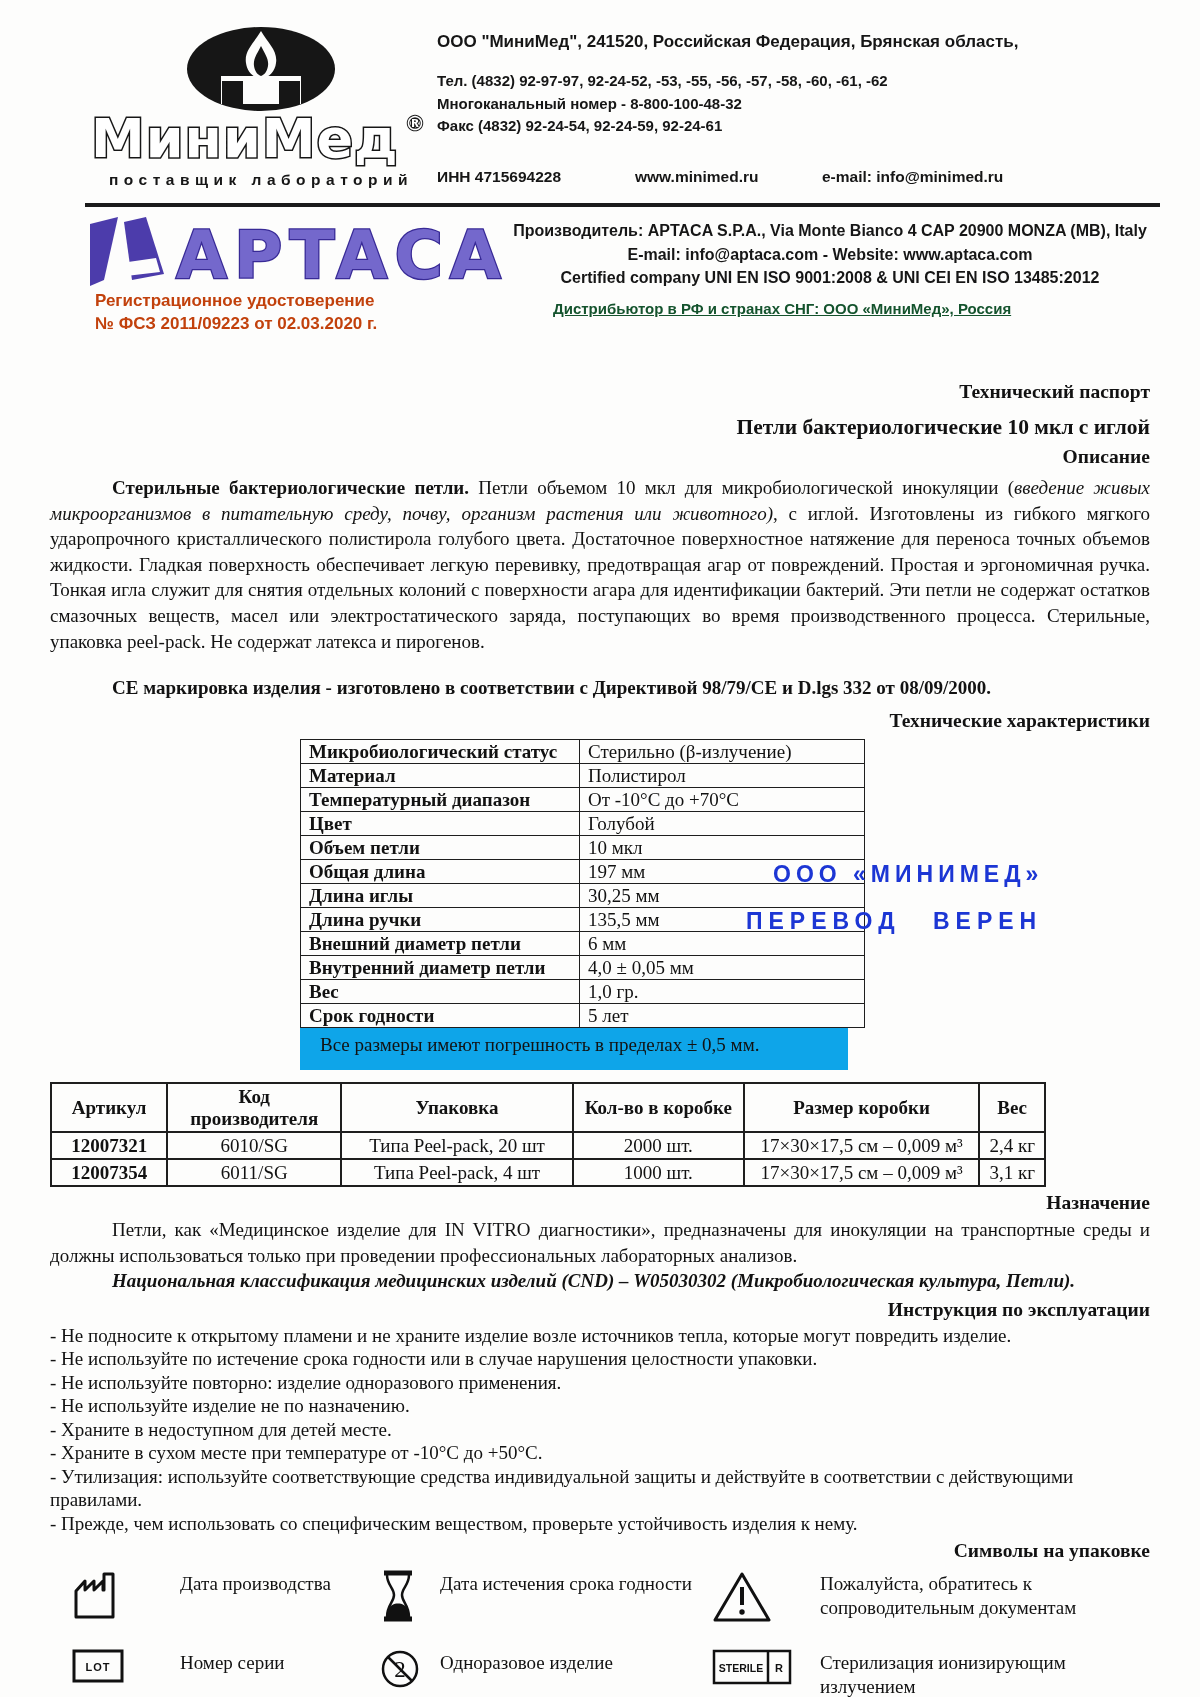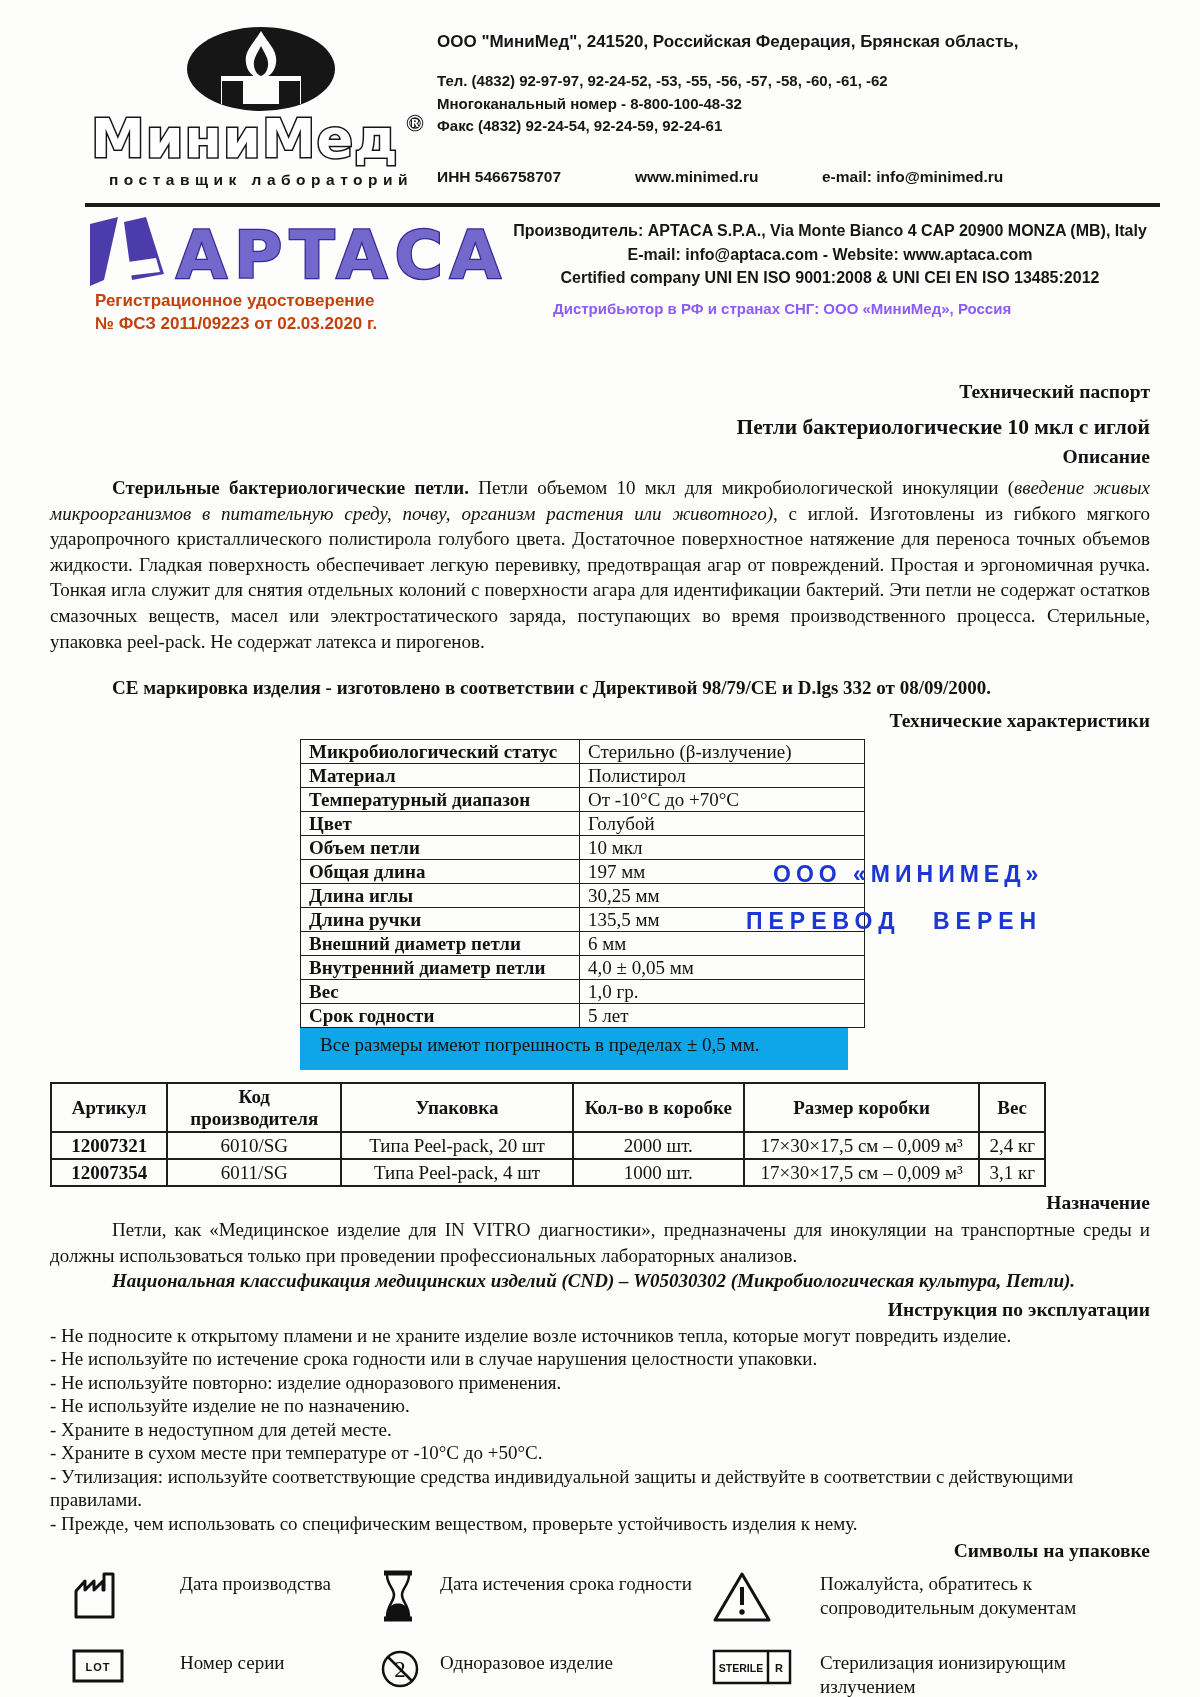--- a/index.html
+++ b/index.html
@@ -29,21 +29,21 @@
   .divider{position:absolute;left:85px;top:203px;width:1075px;height:4px;background:#1b1b1b;}
 
   
   .aptaca{position:absolute;left:88px;top:214px;}
   .mfr{position:absolute;left:480px;top:219px;width:700px;text-align:center;
        font-family:"Liberation Sans",sans-serif;font-weight:bold;font-size:16px;
        line-height:23.5px;color:#161616;}
   .reg{position:absolute;left:95px;top:289px;font-family:"Liberation Sans",sans-serif;
        font-weight:bold;font-size:17px;line-height:23px;color:#c2410c;}
   .dist{position:absolute;left:553px;top:300px;font-family:"Liberation Sans",sans-serif;
-        font-weight:bold;font-size:15px;color:#8b5cf6;}
+        font-weight:bold;font-size:15px;color:#14532d;text-decoration:underline;}
 
   
   .doc{position:absolute;left:50px;top:345px;width:1100px;font-size:19px;line-height:25.6px;padding-top:35px;}
   .hC{text-align:right;font-weight:bold;}
   .doc-type{font-size:19.5px;line-height:24px;margin:0 0 10px;}
   .doc-title{font-size:21.5px;line-height:27px;margin:0 0 4px;}
   .sec{font-size:19.5px;line-height:24px;margin:0 0 6px;}
   .para{text-align:justify;text-indent:62px;margin:0;}
   .ce{margin:21px 0 9px;font-weight:bold;text-indent:62px;line-height:25px;}
 
@@ -102,21 +102,21 @@
     <div class="addr-main">
       <div>ООО "МиниМед", 241520, Российская Федерация, Брянская область,</div>
     </div>
     <div class="addr-tel">
       <div>Тел. (4832) 92-97-97, 92-24-52, -53, -55, -56, -57, -58, -60, -61, -62</div>
       <div>Многоканальный номер - 8-800-100-48-32</div>
       <div>Факс (4832) 92-24-54, 92-24-59, 92-24-61</div>
     </div>
   </div>
   <div class="inn-row">
-    <span class="inn-num">ИНН 5466758707</span>
+    <span class="inn-num">ИНН 4715694228</span>
     <span class="inn-site">www.minimed.ru</span>
     <span class="inn-mail">e-mail: info@minimed.ru</span>
   </div>
 
   <div class="divider"></div>
 
   <div class="aptaca">
     <svg width="450" height="82" viewBox="0 0 450 82">
       <g>
         <polygon points="2,10 30,3 16,66 2,72" fill="#4c3cab"></polygon>

